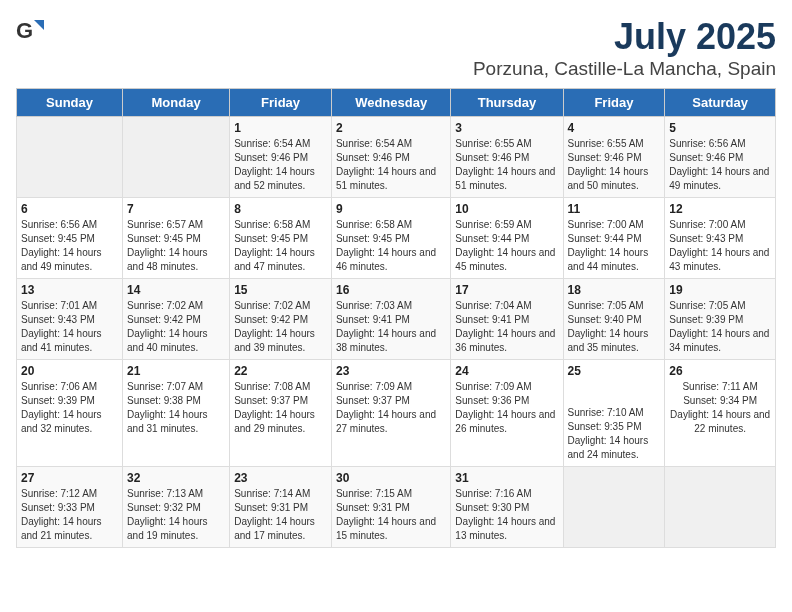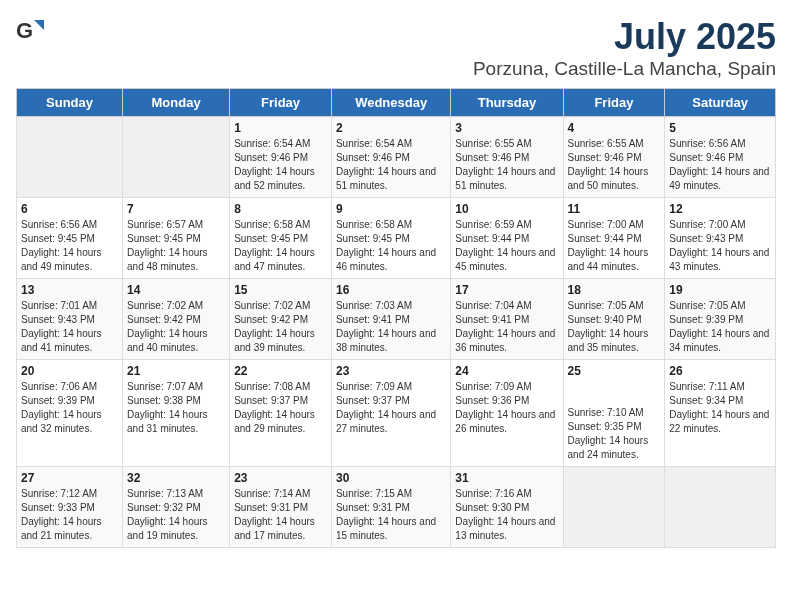--- a/index.html
+++ b/index.html
@@ -259,21 +259,21 @@
 Daylight: 14 hours and 26 minutes.</div>
         </td>
         <td>
           <div class="day-num">25</div>
           <div class="day-detail" style="white-space: pre-line; margin-top: 28px;">Sunrise: 7:10 AM
 Sunset: 9:35 PM
 Daylight: 14 hours and 24 minutes.</div>
         </td>
         <td>
           <div class="day-num">26</div>
-          <div class="day-detail" style="white-space: pre-line;">Sunrise: 7:11 AM
+          <div class="day-detail" style="white-space: pre-line; text-align: center;">Sunrise: 7:11 AM
 Sunset: 9:34 PM
 Daylight: 14 hours and 22 minutes.</div>
         </td>
       </tr>
       <tr>
         <td>
           <div class="day-num">27</div>
           <div class="day-detail" style="white-space: pre-line;">Sunrise: 7:12 AM
 Sunset: 9:33 PM
 Daylight: 14 hours and 21 minutes.</div>

